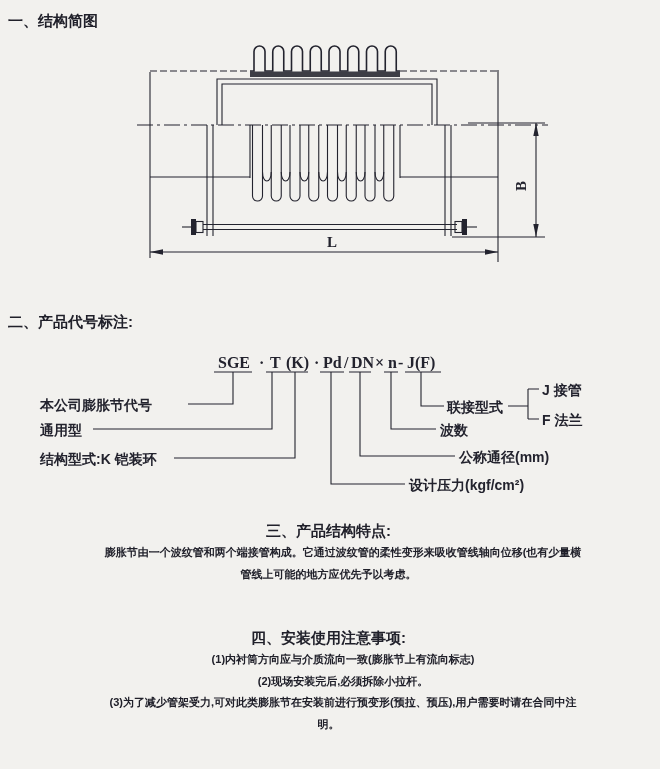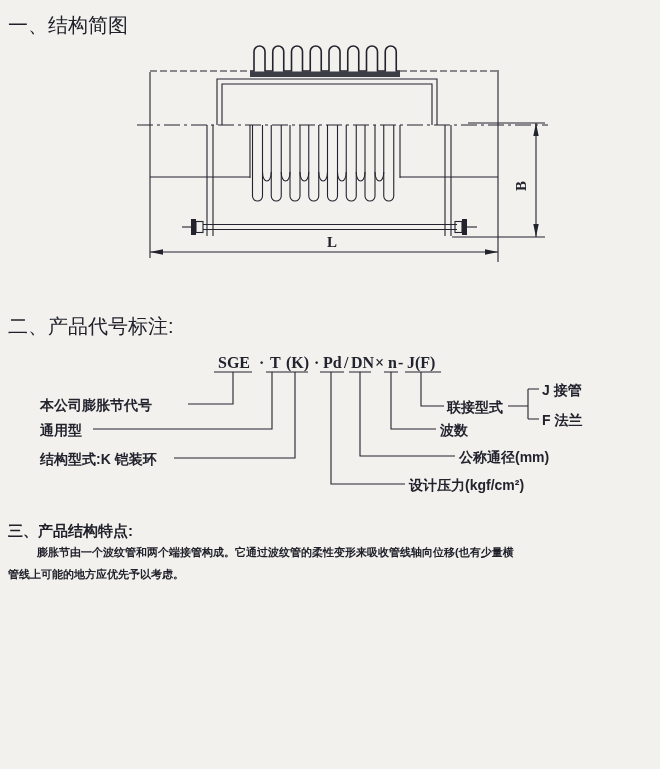--- a/index.html
+++ b/index.html
@@ -1,22 +1,22 @@
 <!DOCTYPE html>
 <html><head>
 <meta charset="utf-8">
 <style>
   html,body{margin:0;padding:0;}
   #page{
     position:relative;width:660px;height:769px;overflow:hidden;
     background:#f2f1ee;color:#20202a;
     font-family:"Liberation Sans",sans-serif;
   }
-  .heading{position:absolute;left:8px;font-size:20px;font-weight:400;white-space:nowrap;}
-  .textblock{position:absolute;left:8px;right:4px;}
+  .heading{position:absolute;left:8px;font-size:15px;font-weight:700;white-space:nowrap;}
+  .textblock{position:absolute;left:1px;right:4px;text-align:center;}
   .bl{font-size:11px;font-weight:600;line-height:21.8px;white-space:nowrap;}
   .bl.indent{padding-left:29px;}
   .bl.head{font-size:15px;font-weight:700;}
   svg{position:absolute;left:0;}
   .ink{stroke:#23232e;stroke-width:1.1;fill:none;}
   .ink2{stroke:#23232e;stroke-width:1.6;fill:none;}
   .fill{fill:#23232e;stroke:none;}
   .codeTxt{font-family:"Liberation Serif",serif;font-size:16px;font-weight:700;fill:#23232e;}
   .lblTxt{font-family:"Liberation Sans",sans-serif;font-size:14px;font-weight:700;fill:#23232e;}
   .dimTxt{font-family:"Liberation Serif",serif;font-size:15px;font-weight:600;fill:#23232e;}
@@ -145,14 +145,21 @@
       <text class="lblTxt" x="409" y="490">设计压力(kgf/cm²)</text>
     </g>
   </svg>
 
   <div class="textblock" style="top:520px">
     <div class="bl head">三、产品结构特点:</div>
     <div class="bl indent">膨胀节由一个波纹管和两个端接管构成。它通过波纹管的柔性变形来吸收管线轴向位移(也有少量横</div>
     <div class="bl">管线上可能的地方应优先予以考虑。</div>
   </div>
 
+  <div class="textblock" style="top:627px">
+    <div class="bl head">四、安装使用注意事项:</div>
+    <div class="bl indent">(1)内衬筒方向应与介质流向一致(膨胀节上有流向标志)</div>
+    <div class="bl indent">(2)现场安装完后,必须拆除小拉杆。</div>
+    <div class="bl indent">(3)为了减少管架受力,可对此类膨胀节在安装前进行预变形(预拉、预压),用户需要时请在合同中注</div>
+    <div class="bl">明。</div>
+  </div>
 
 </div>
 
 </body></html>

